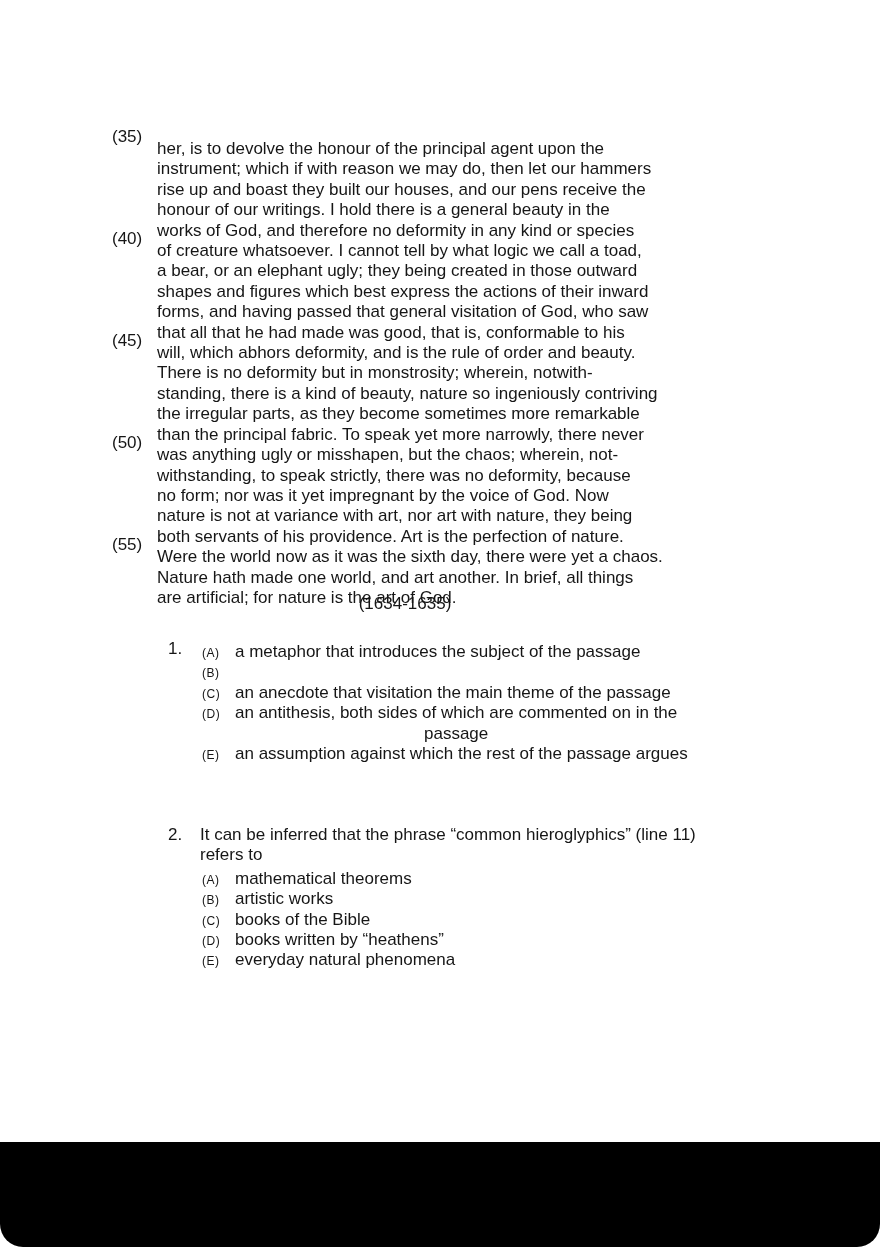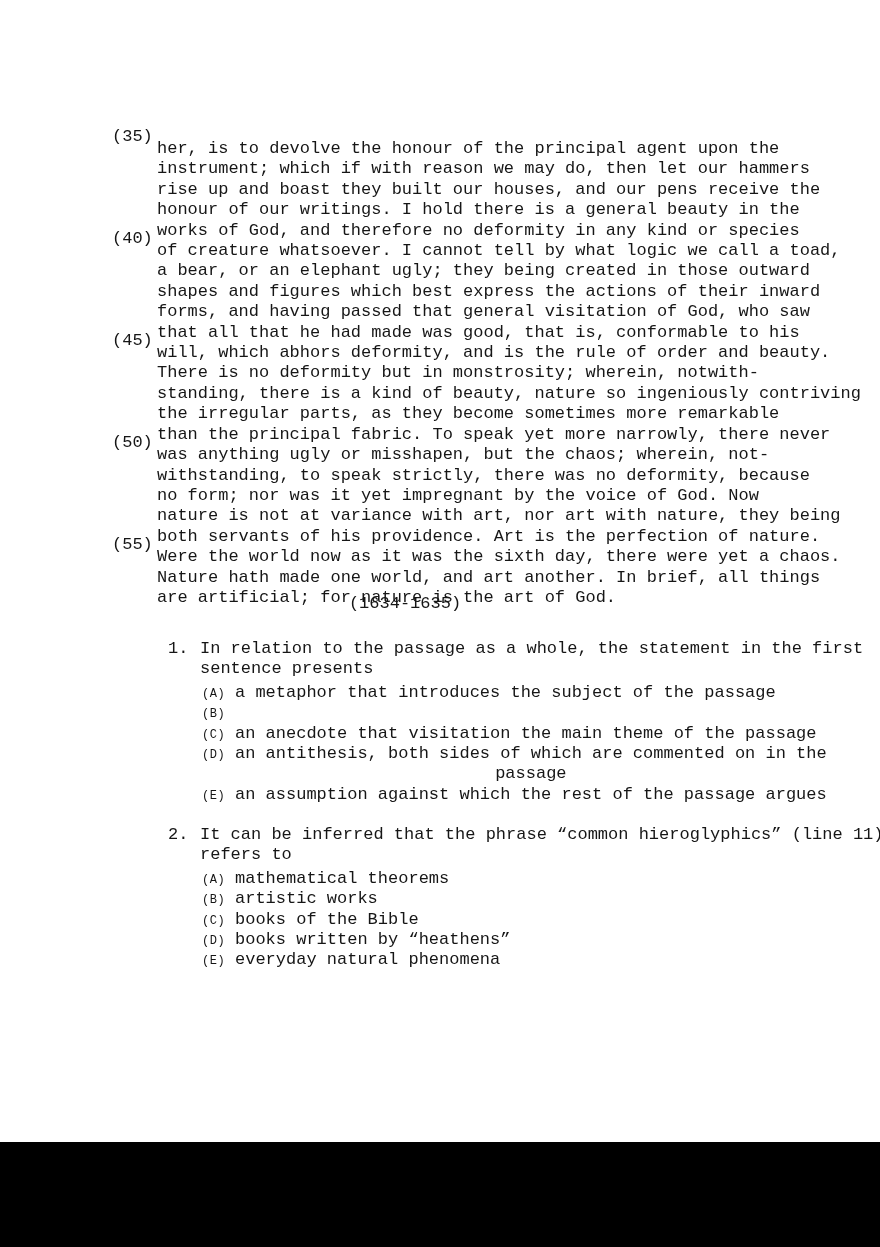--- a/index.html
+++ b/index.html
@@ -2,24 +2,25 @@
 <html><head>
 <meta charset="utf-8">
 <style>
   html, body { margin: 0; padding: 0; background: #ffffff; }
   .page {
     position: relative;
     width: 880px;
     height: 1247px;
     background: #ffffff;
     overflow: hidden;
-    font-family: Liberation Mono, monospace;
+    font-family: Liberation Sans, sans-serif;
     font-size: 17px;
     line-height: 20.4px;
     color: #161616;
+    border-radius: 23px;
   }
   .pre { white-space: pre; }
 
   
   .passage {
     position: absolute;
     left: 112px;
     top: 127px;
     display: flex;
   }
@@ -116,22 +117,20 @@
 Were the world now as it was the sixth day, there were yet a chaos.
 Nature hath made one world, and art another. In brief, all things
 are artificial; for nature is the art of God.</div>
   </div>
 
   <div class="date-line">(1634-1635)</div>
 
   <div class="question q1">
     <div class="qnum">1.</div>
     <div class="qbody">
-      <div class="stem pre">In relation to the passage as a whole, the statement in the first
-sentence presents</div>
       <div class="opts">
         <div class="opt">
           <span class="olet">(A)</span>
           <span class="otext pre">a metaphor that introduces the subject of the passage</span>
         </div>
         <div class="opt">
           <span class="olet">(B)</span>
         </div>
         <div class="opt">
           <span class="olet">(C)</span>

